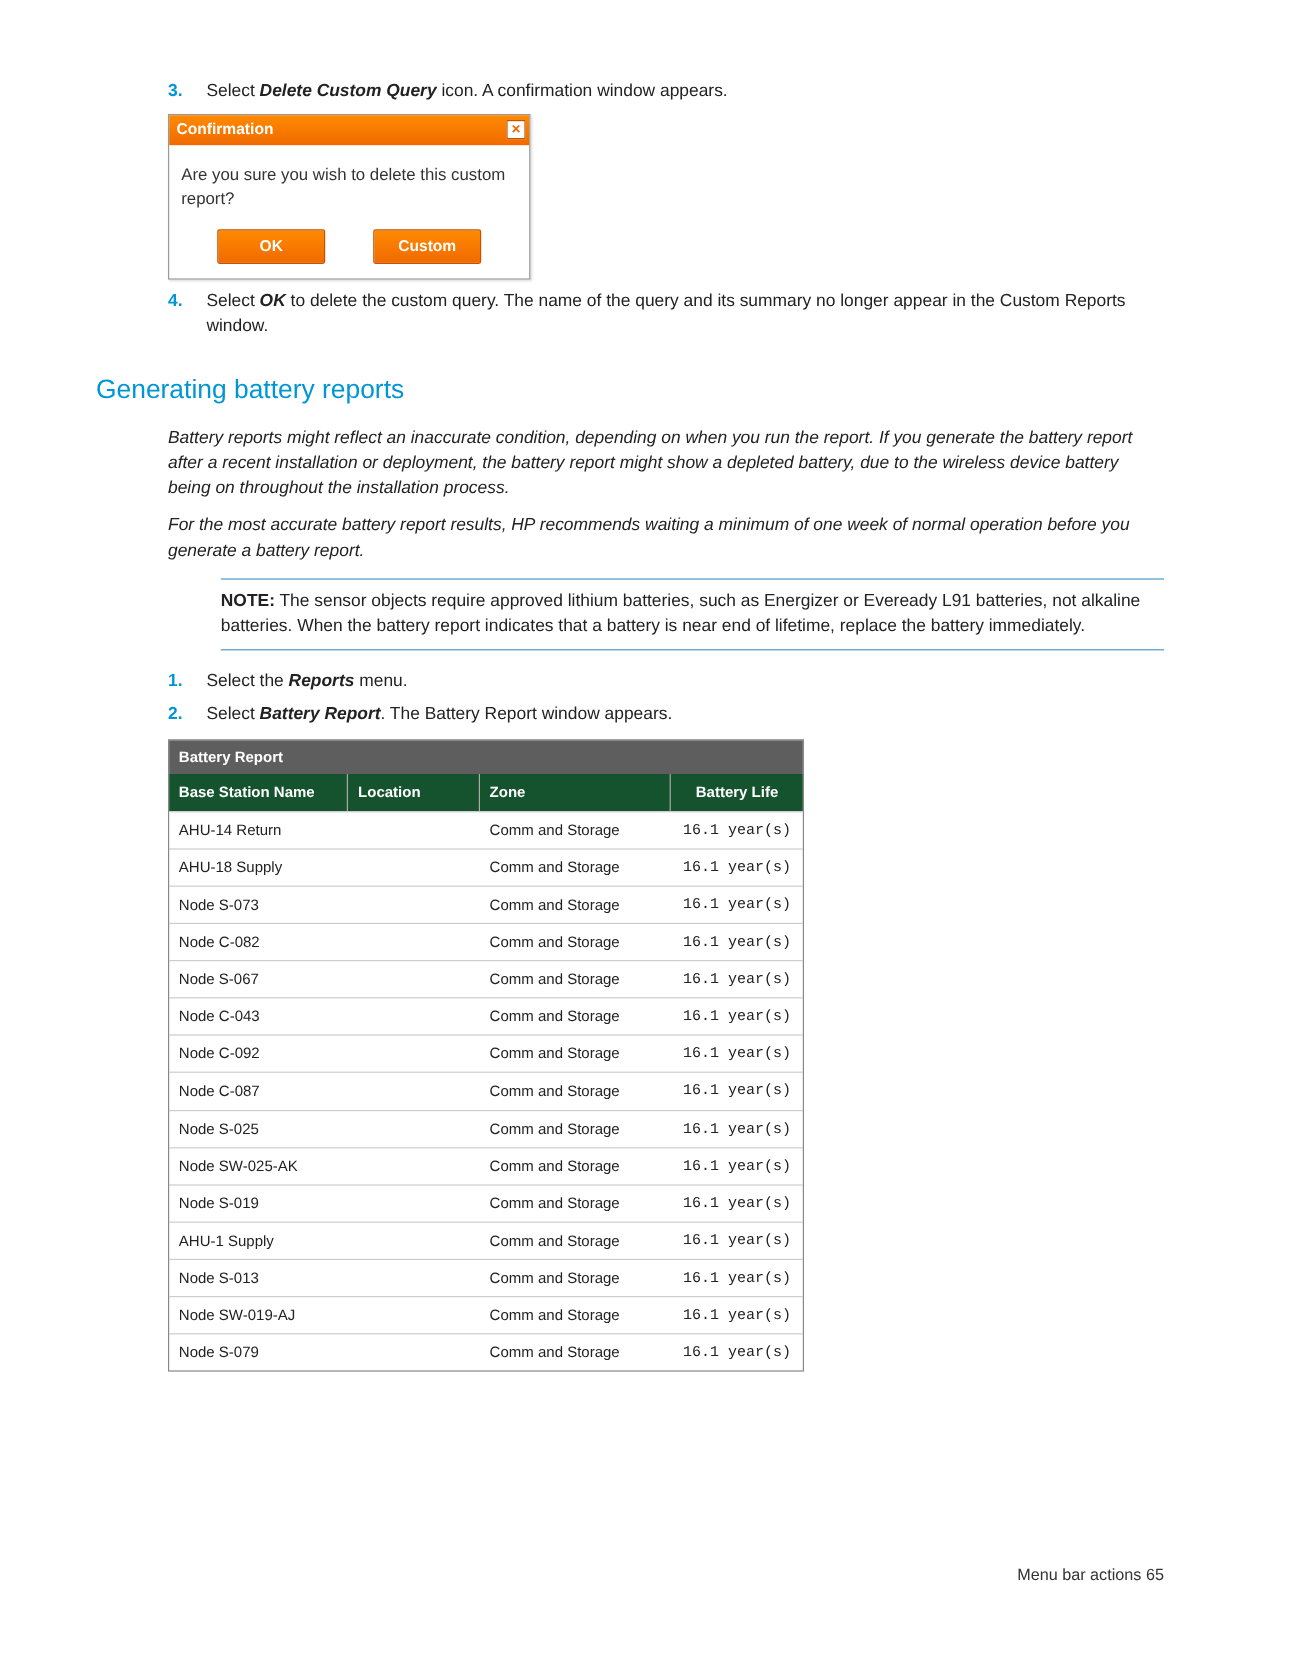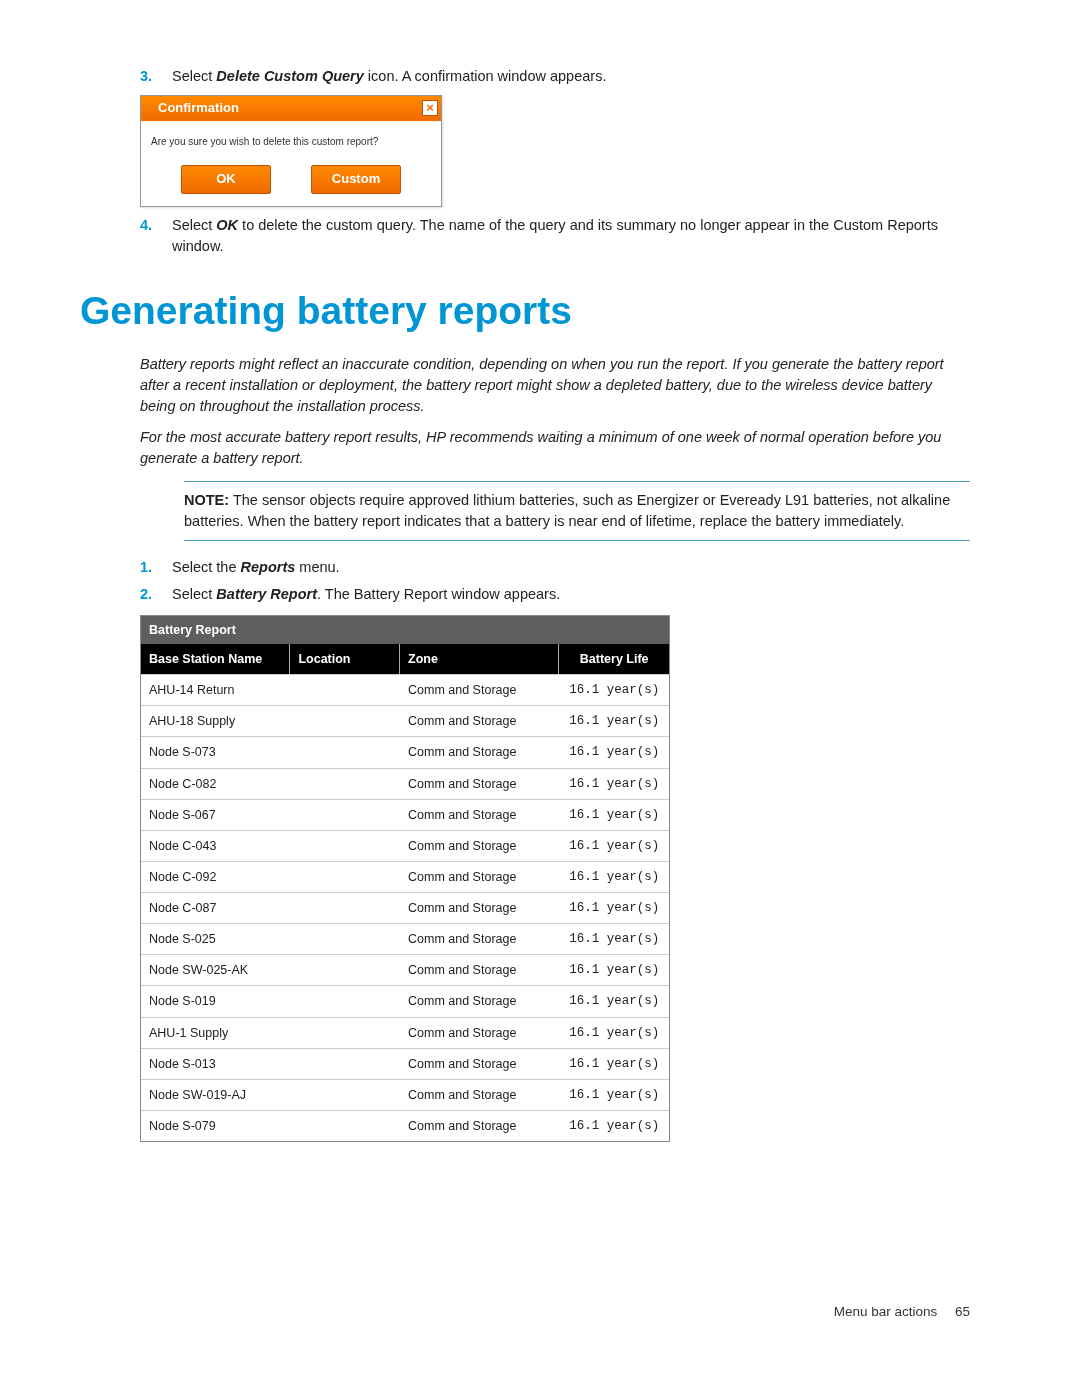--- a/index.html
+++ b/index.html
@@ -23,38 +23,38 @@
     border: 1px solid #999;
     background: #fff;
     margin: 8px 0 8px 0;
     box-shadow: 1px 1px 2px rgba(0,0,0,.15);
   }
   .confirm-titlebar {
     background: linear-gradient(#ff8a00,#f06a00);
     color: #fff;
     font-weight: bold;
     font-size: 13px;
-    padding: 3px 3px 3px 17px;
+    padding: 3px 3px 3px 6px;
     display: flex;
     align-items: center;
     justify-content: space-between;
   }
   .confirm-close {
     width: 16px; height: 16px;
     background: #fff;
     color: #f06a00;
     font-weight: bold;
     text-align: center;
     line-height: 14px;
     font-size: 13px;
     border: 1px solid #c55300;
   }
   .confirm-body {
     padding: 14px 10px 10px 10px;
-    font-size: 10px;
+    font-size: 14px;
     color: #333;
   }
   .confirm-buttons {
     display: flex;
     justify-content: center;
     gap: 40px;
     padding: 6px 0 12px 0;
   }
   .confirm-buttons .btn {
     width: 90px;
@@ -63,22 +63,22 @@
     background: linear-gradient(#ff8a00,#f06a00);
     color: #fff;
     font-weight: bold;
     font-size: 13px;
     border: 1px solid #c55300;
     border-radius: 2px;
   }
 
   h2.section-heading {
     color: #0096d6;
-    font-weight: 700;
-    font-size: 39px;
+    font-weight: 400;
+    font-size: 22px;
     margin: 26px 0 14px -30px;
   }
   p { margin: 10px 0; font-style: italic; }
 
   .note-block {
     border-top: 1px solid #4a9cc8;
     border-bottom: 1px solid #4a9cc8;
     padding: 8px 0;
     margin: 12px 0 16px 74px;
   }
@@ -92,21 +92,21 @@
     font-size: 12.5px;
   }
   .report-title {
     background: #5e5e5e;
     color: #fff;
     font-weight: bold;
     padding: 5px 8px;
   }
   .report-head {
     display: flex;
-    background: #000000;
+    background: #14532d;
     color: #fff;
     font-weight: bold;
   }
   .report-head > div {
     padding: 6px 8px;
     border-right: 1px solid #aaa;
   }
   .report-head > div:last-child { border-right: none; }
   .col-name { width: 150px; }
   .col-loc  { width: 110px; }
@@ -126,21 +126,21 @@
     text-align: center;
   }
 
   .footer {
     position: relative;
     margin-top: 160px;
     text-align: right;
     font-size: 13.5px;
     color: #333;
   }
-  .page-num { margin-left: 14px; }
+  .page-num { }
 </style>
 </head>
 <body>
 
 <div class="step" style="margin-left:30px">
   <div class="step-num">3.</div>
   <div class="step-body">
     <span>Select </span><b>Delete Custom Query</b><span> icon. A confirmation window appears.</span>
   </div>
 </div>

